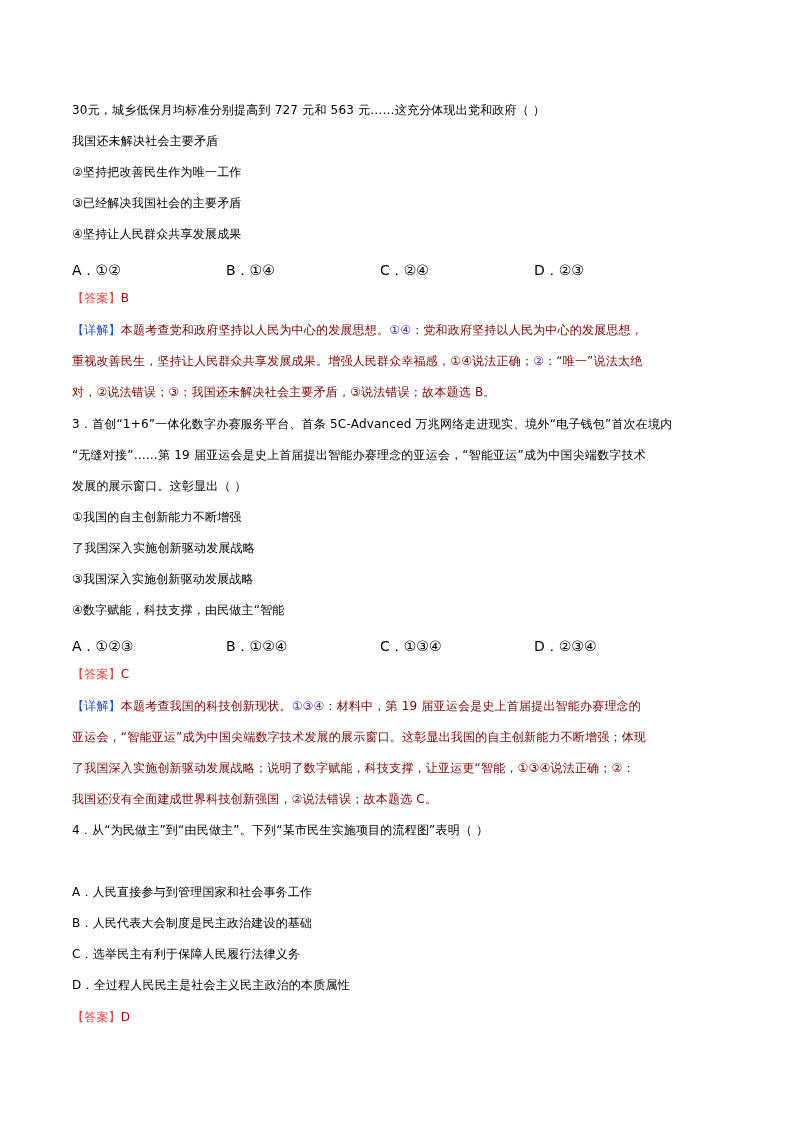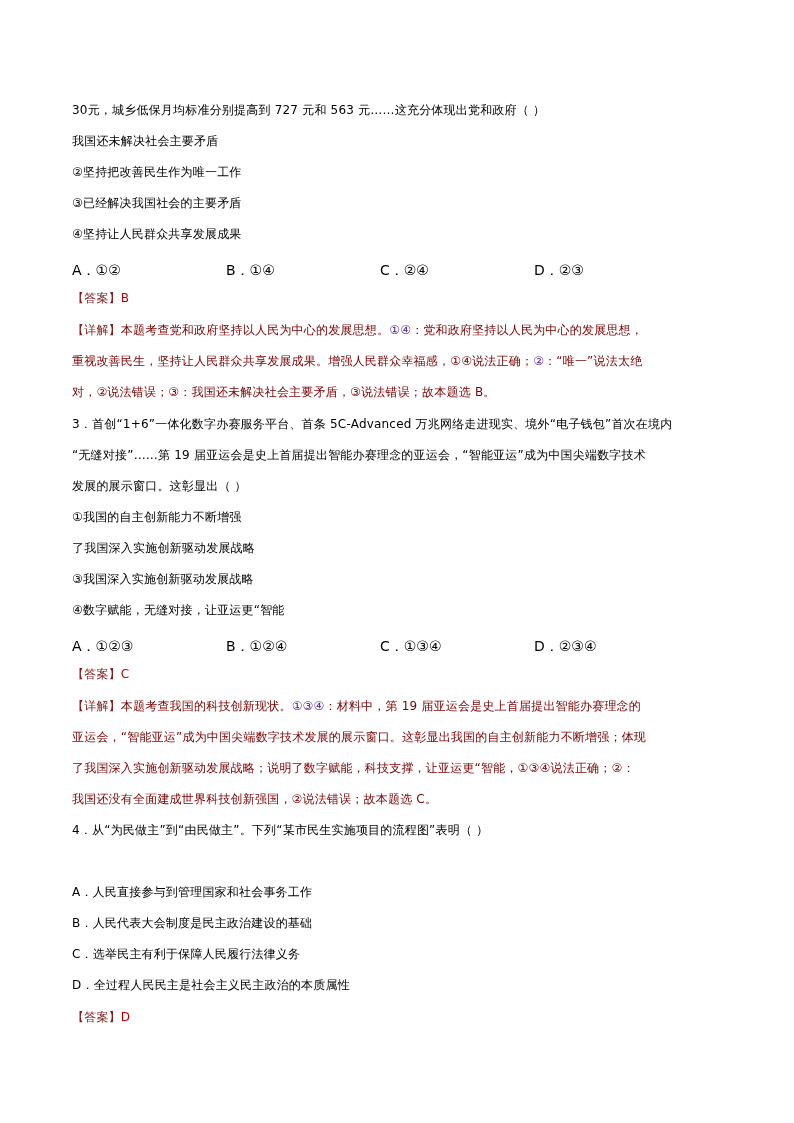--- a/index.html
+++ b/index.html
@@ -2,23 +2,23 @@
 <html><head>
   <meta charset="utf-8">
   <style>
     html, body { margin:0; padding:0; background:#ffffff; }
     body { width:794px; height:1123px; position:relative; overflow:hidden;
       font-family: "DejaVu Sans", "Liberation Sans", sans-serif; color:#000; }
     .page { position:absolute; left:72px; top:96px; width:660px; }
     .line { position:absolute; left:0; white-space:nowrap; font-size:12px; line-height:20px; letter-spacing:0.2px; }
     .opts { position:absolute; left:0; font-size:14px; line-height:20px; white-space:nowrap; }
     .opts span.opt { position:absolute; top:4px; }
-    .ans-tag { color:#7f1d1d; }
+    .ans-tag { color:#ef4444; }
     .ans-val { color:#c00000; }
-    .detail-tag { color:#7f1d1d;text-align:right; }
+    .detail-tag { color:#1d4ed8;text-align:right; }
     .detail { color:#7a0000; }
     .detail .light { color:#4c1d95; }
   </style>
 </head>
 <body>
 
 <div class="page">
 
   <div class="line" style="top:4px">30元，城乡低保月均标准分别提高到 727 元和 563 元……这充分体现出党和政府（   ）</div>
   <div class="line" style="top:35px">我国还未解决社会主要矛盾</div>
@@ -41,21 +41,21 @@
     <span>重视改善民生，坚持让人民群众共享发展成果。增强人民群众幸福感，①④说法正确；</span><span class="light">②</span><span>：“唯一”说法太绝</span>
   </div>
   <div class="line detail" style="top:286px">对，②说法错误；③：我国还未解决社会主要矛盾，③说法错误；故本题选 B。</div>
 
   <div class="line" style="top:318px">3．首创“1+6”一体化数字办赛服务平台、首条 5C-Advanced 万兆网络走进现实、境外“电子钱包”首次在境内</div>
   <div class="line" style="top:349px">“无缝对接”……第 19 届亚运会是史上首届提出智能办赛理念的亚运会，“智能亚运”成为中国尖端数字技术</div>
   <div class="line" style="top:380px">发展的展示窗口。这彰显出（   ）</div>
   <div class="line" style="top:411px">①我国的自主创新能力不断增强</div>
   <div class="line" style="top:442px">了我国深入实施创新驱动发展战略</div>
   <div class="line" style="top:473px">③我国深入实施创新驱动发展战略</div>
-  <div class="line" style="top:504px">④数字赋能，无缝对接，让亚运更“智能</div>
+  <div class="line" style="top:504px">④数字赋能，科技支撑，由民做主“智能</div>
   <div class="opts" style="top:536px">
     <span class="opt" style="left:0">A．①②③</span>
     <span class="opt" style="left:154px">B．①②④</span>
     <span class="opt" style="left:308px">C．①③④</span>
     <span class="opt" style="left:462px">D．②③④</span>
   </div>
   <div class="line" style="top:568px">
     <span class="ans-tag">【答案】</span><span class="ans-val">C</span>
   </div>
   <div class="line detail" style="top:600px">

